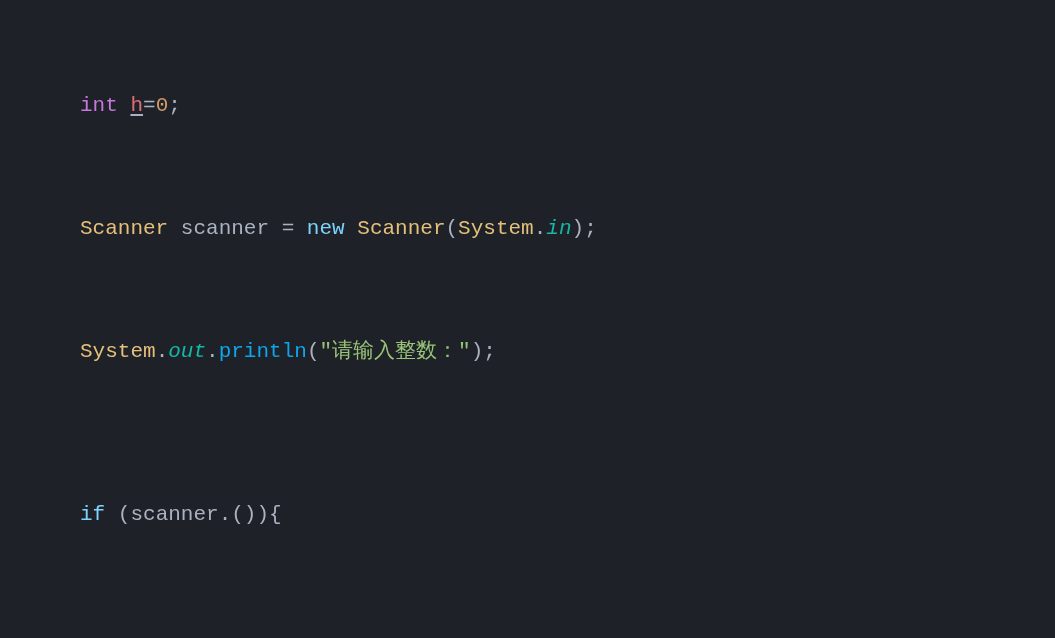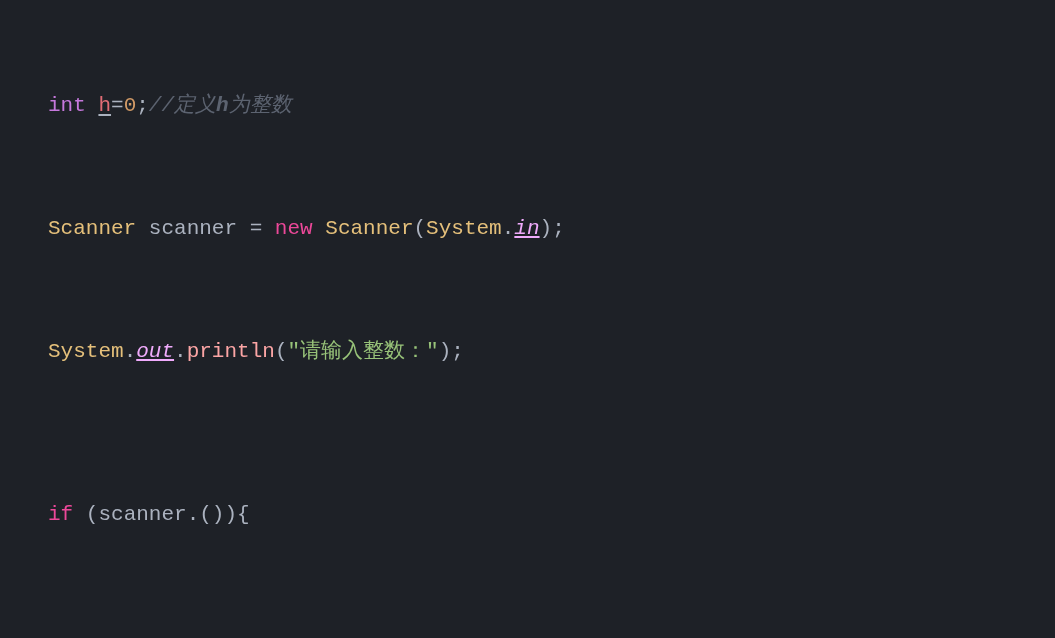--- a/index.html
+++ b/index.html
@@ -14,40 +14,41 @@
   }
   .editor {
     padding: 4px 0 0 0;
     white-space: pre;
   }
   .line {
     padding-left: 48px;
     height: 41px;
     display: flex;
     align-items: center;
+    margin-left: 32px;
   }
-  .kw { color: #ec4899; }
+  .kw { color: #7dd3fc; }
   .type { color: #c678dd; }
   .num { color: #d19a66; }
   .comment { color: #5c6370; font-style: italic; }
   .comment-bold { font-weight: bold; }
   .str { color: #98c379; }
-  .fn { color: #fca5a5; }
-  .prop-it { color: #f0abfc; font-style: italic; text-decoration: underline; }
+  .fn { color: #0ea5e9; }
+  .prop-it { color: #14b8a6; font-style: italic; }
   .cls { color: #e5c07b; }
   .var { color: #e06c75; }
   .plain { color: #abb2bf; }
   .underline { text-decoration: underline; text-decoration-color: #abb2bf; text-underline-offset: 3px; }
 </style>
 </head>
 <body>
 
 <div class="editor">
 
-<div class="line"><span class="type">int</span><span class="plain"> </span><span class="var underline">h</span><span class="plain">=</span><span class="num">0</span><span class="plain">;</span><span class="comment"><span>//定义</span><span class="comment-bold">h</span><span>为整数</span></span></div>
+<div class="line"><span class="type">int</span><span class="plain"> </span><span class="var underline">h</span><span class="plain">=</span><span class="num">0</span><span class="plain">;</span></div>
 
 <div class="line"><span class="cls">Scanner</span><span class="plain"> </span><span class="plain">scanner</span><span class="plain"> = </span><span class="kw">new</span><span class="plain"> </span><span class="cls">Scanner</span><span class="plain">(</span><span class="cls">System</span><span class="plain">.</span><span class="prop-it">in</span><span class="plain">)</span><span class="plain">;</span></div>
 
 <div class="line"><span class="cls">System</span><span class="plain">.</span><span class="prop-it">out</span><span class="plain">.</span><span class="fn">println</span><span class="plain">(</span><span class="str">"请输入整数："</span><span class="plain">)</span><span class="plain">;</span></div>
 
 
 <div class="line"><span class="kw">if</span><span class="plain"> (</span><span class="plain">scanner</span><span class="plain">.</span><span class="plain">())</span><span class="plain">{</span></div>
 
 
 

